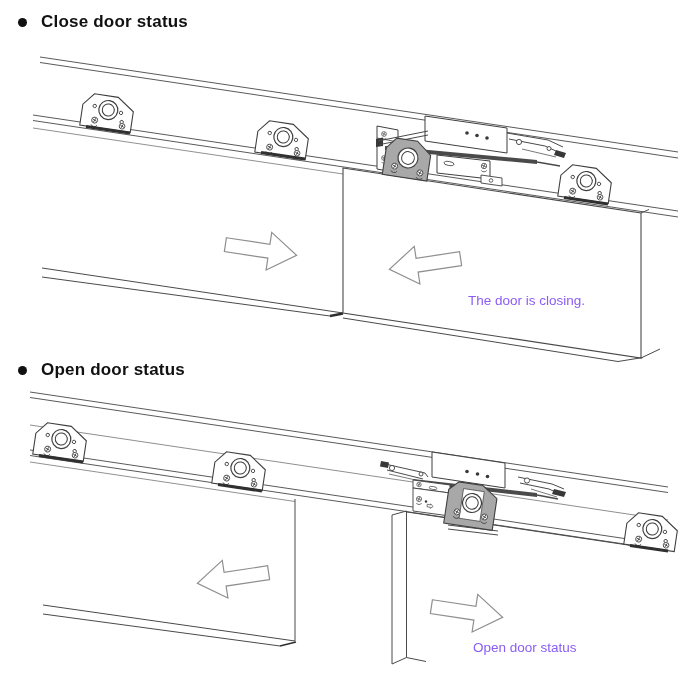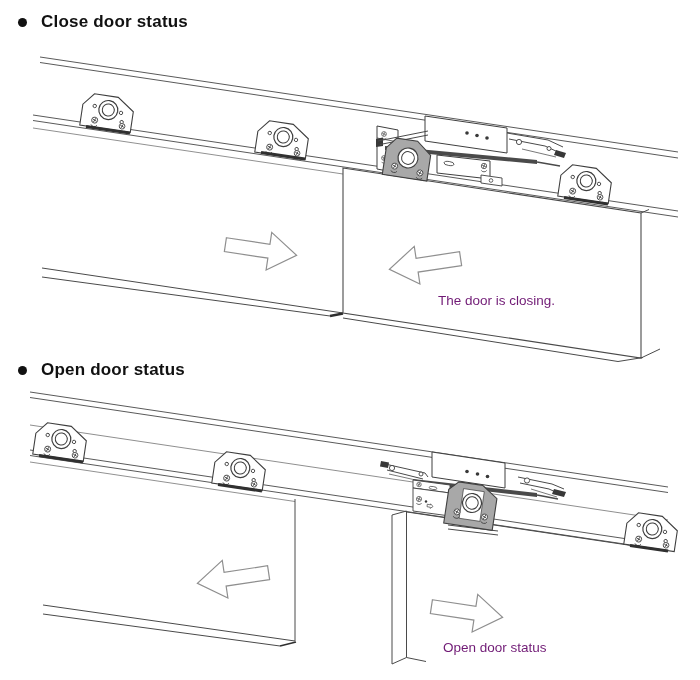--- a/index.html
+++ b/index.html
@@ -2,21 +2,21 @@
 <html><head>
 <meta charset="utf-8">
 <style>
   html,body{margin:0;padding:0;background:#ffffff;}
   .stage{position:relative;width:700px;height:680px;background:#fff;overflow:hidden;
          font-family:"Liberation Sans", sans-serif;border-radius:16px;}
   .stage svg{position:absolute;left:0;top:0;}
   .heading{position:absolute;left:18px;display:flex;align-items:center;gap:14px;}
   .bullet{width:9px;height:9px;border-radius:50%;background:#111;flex:0 0 auto;}
   .heading-text{font-size:17px;font-weight:bold;color:#111;letter-spacing:0.2px;}
-  .caption{position:absolute;font-size:13.5px;color:#701a75;white-space:nowrap;}
+  .caption{position:absolute;font-size:13.5px;color:#8b5cf6;white-space:nowrap;margin-left:30px;}
 </style>
 </head>
 <body>
 
 <div class="stage">
 
   <svg width="700" height="680" viewBox="0 0 700 680">
     <defs>
       <g id="screw">
         <circle r="3" fill="#fff" stroke="#454545" stroke-width="0.9"></circle>

